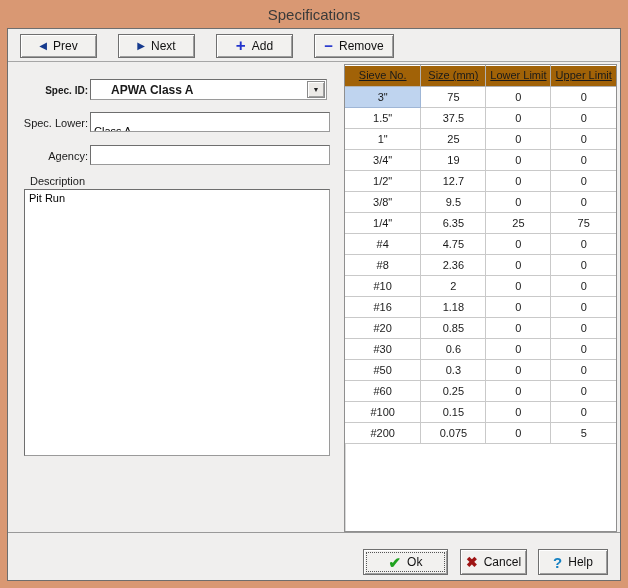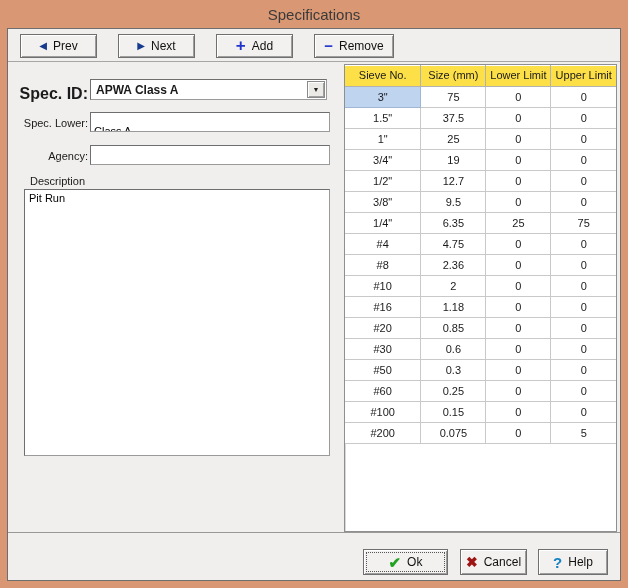--- a/index.html
+++ b/index.html
@@ -22,30 +22,30 @@
   .tb-prev{ left:12px; top:5px; width:77px; }
   .tb-next{ left:110px; top:5px; width:77px; }
   .tb-add{ left:208px; top:5px; width:77px; }
   .tb-remove{ left:306px; top:5px; width:80px; }
   .arrow-ico{ color:#163a8e; font-size:10px; line-height:1; }
   .plus-ico{ color:#2233cc; font-size:17px; font-weight:bold; line-height:1; margin-top:-2px; }
   .minus-ico{ color:#2233cc; font-size:15px; font-weight:bold; line-height:1; margin-top:-2px; }
 
   
   .lbl{ position:absolute; text-align:right; color:#1a1a1a; font-size:11px; }
-  .lbl-specid{ left:10px; top:56px; width:70px; font-weight:bold; font-size:16px; }
+  .lbl-specid{ left:10px; top:56px; width:70px; font-weight:bold; font-size:10px; }
   .lbl-specname{ left:10px; top:88px; width:70px; }
   .lbl-agency{ left:10px; top:121px; width:70px; }
   .lbl-desc{ left:22px; top:146px; text-align:right; }
 
   .sunken{ background:#ffffff; border:1px solid #9a9a9a;
            border-top-color:#6e6e6e; border-left-color:#6e6e6e; }
   .combo{ position:absolute; left:82px; top:50px; width:237px; height:21px;
           display:flex; align-items:center; }
-  .combo-text{ flex:1; padding-left:5px; font-weight:bold; font-size:12px;
+  .combo-text{ flex:1; padding-left:20px; font-weight:bold; font-size:12px;
                white-space:nowrap; overflow:hidden; }
   .combo-btn{ width:18px; height:17px; margin-right:1px; background:#eceae7;
               border:1px solid #8a8a8a;
               box-shadow:inset 1px 1px 0 #ffffff, inset -1px -1px 0 #a0a0a0;
               display:flex; align-items:center; justify-content:center; }
   .combo-arrow{ font-size:7px; color:#222; line-height:1; }
 
   .field{ position:absolute; height:19px; font-size:11px; padding:18px 3px 0 3px;
           font-family:"Liberation Sans", sans-serif; }
   .f-name{ left:82px; top:83px; width:240px; }
@@ -54,22 +54,22 @@
            resize:none; font-size:11px; padding:2px 4px;
            font-family:"Liberation Sans", sans-serif; }
 
   
   .grid-panel{ position:absolute; left:336px; top:35px; width:273px; height:468px;
                background:#ffffff; border:1px solid #8f8f8f;
                box-shadow:inset 1px 1px 0 #d8d8d8; overflow:hidden; }
   table{ border-collapse:collapse; width:100%; table-layout:fixed; }
   th,td{ height:21px; text-align:center; font-weight:normal; font-size:11px;
          color:#1a1a1a; overflow:hidden; white-space:nowrap; }
-  th{ background:#fde047; border:1px solid #b2b2b2; border-top:none;
-      box-shadow:inset 0 1px 0 #ffffff; }
+  th{ background:#a16207; border:1px solid #b2b2b2; border-top:none;
+      box-shadow:inset 0 1px 0 #ffffff;text-decoration:underline; }
   th:first-child{ border-left:none; } th:last-child{ border-right:none; }
   td{ border:1px solid #c9c9c9; border-top:none; background:#ffffff; }
   td:first-child{ border-left:none; } td:last-child{ border-right:none; }
   col.c0{ width:28%; } col.c1{ width:24%; } col.c2{ width:24%; } col.c3{ width:24%; }
   td.sel{ background:#bfd4ef; border-color:#9fb6d6; }
 
   
   .footer{ position:absolute; left:0; right:0; top:503px; height:48px;
            background:#f0efee; border-top:1px solid #999999; }
   .fb{ position:absolute; top:16px; height:26px; }

